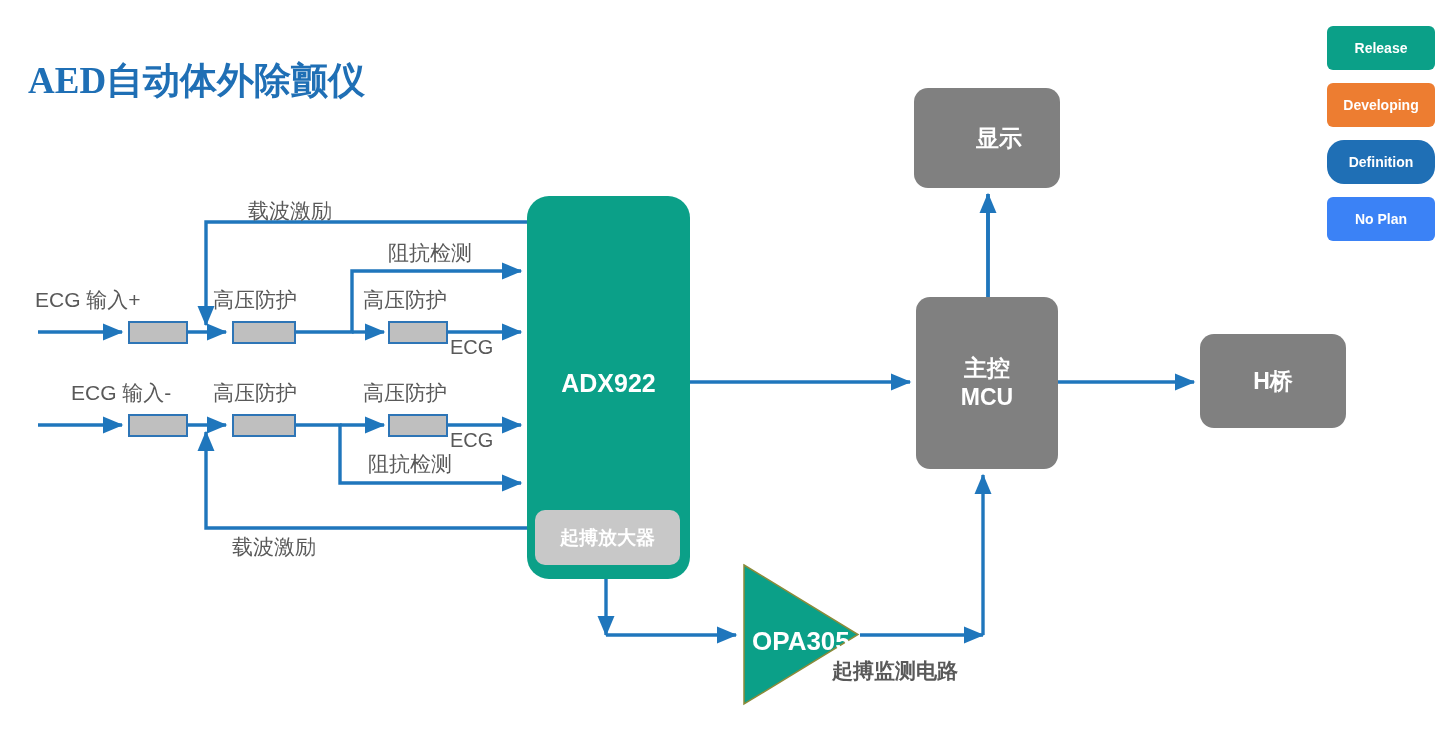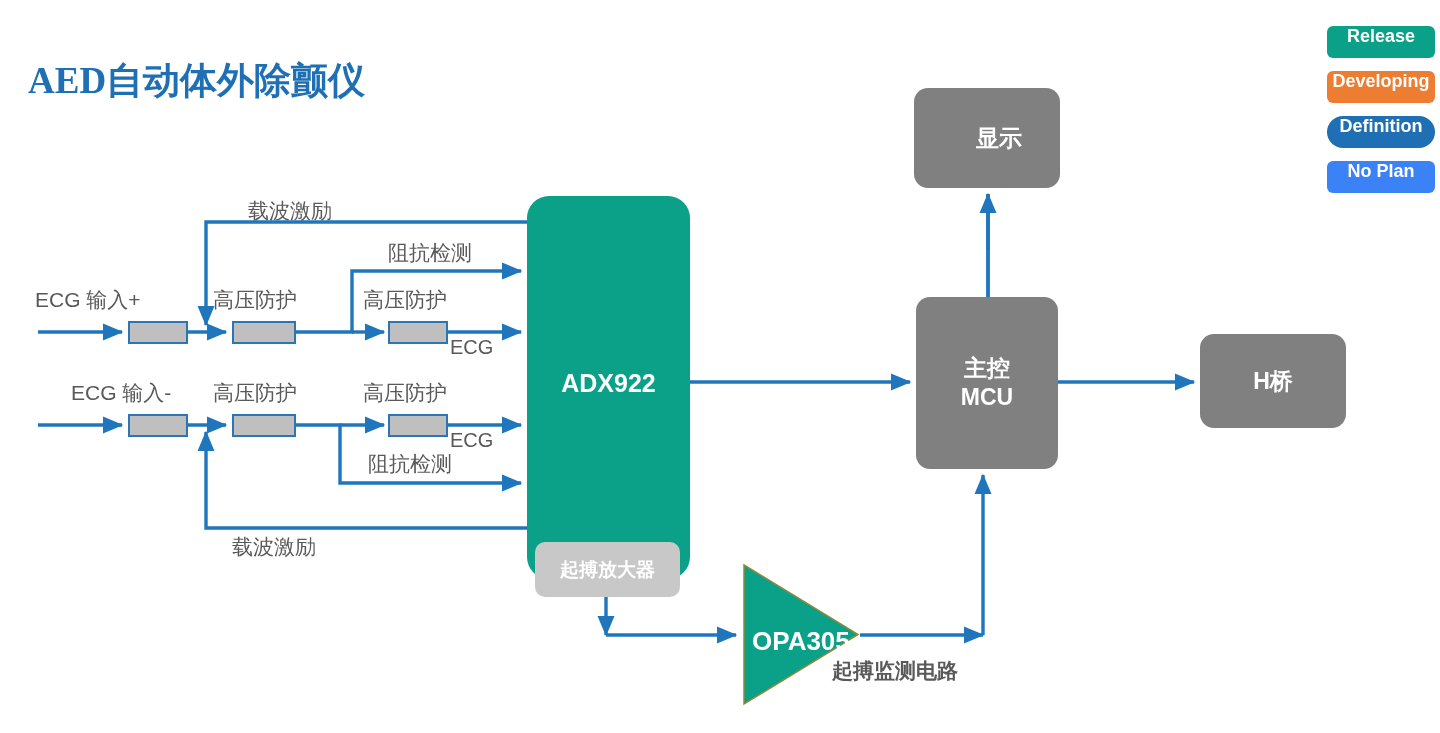--- a/index.html
+++ b/index.html
@@ -41,28 +41,28 @@
 
   
   .legend {
     position: absolute;
     left: 1327px;
     top: 26px;
     width: 108px;
   }
   .legend-chip {
     width: 108px;
-    height: 32px;
+    height: 44px;
     border-radius: 6px;
     margin-bottom: 13px;
     display: flex;
-    align-items: flex-start;
+    align-items: center;
     justify-content: center;
     color: #ffffff;
-    font-size: 18px;
+    font-size: 14px;
     font-weight: bold;
     box-sizing: border-box;
   }
 
   
   .blk {
     position: absolute;
     box-sizing: border-box;
     display: flex;
     align-items: center;
@@ -107,21 +107,20 @@
     height: 55px;
     background: #c8c8c8;
     border-radius: 10px;
     display: flex;
     align-items: center;
     justify-content: center;
     color: #ffffff;
     font-size: 19px;
     font-weight: bold;
     box-sizing: border-box;
-    margin-top: 32px;
   }
 
   
   #blk-display { left: 914px; top: 88px; width: 146px; height: 100px; padding-left: 24px; }
   
   #blk-mcu { left: 916px; top: 297px; width: 142px; height: 172px; flex-direction: column; }
   
   #blk-hbridge { left: 1200px; top: 334px; width: 146px; height: 94px; }
 
   

